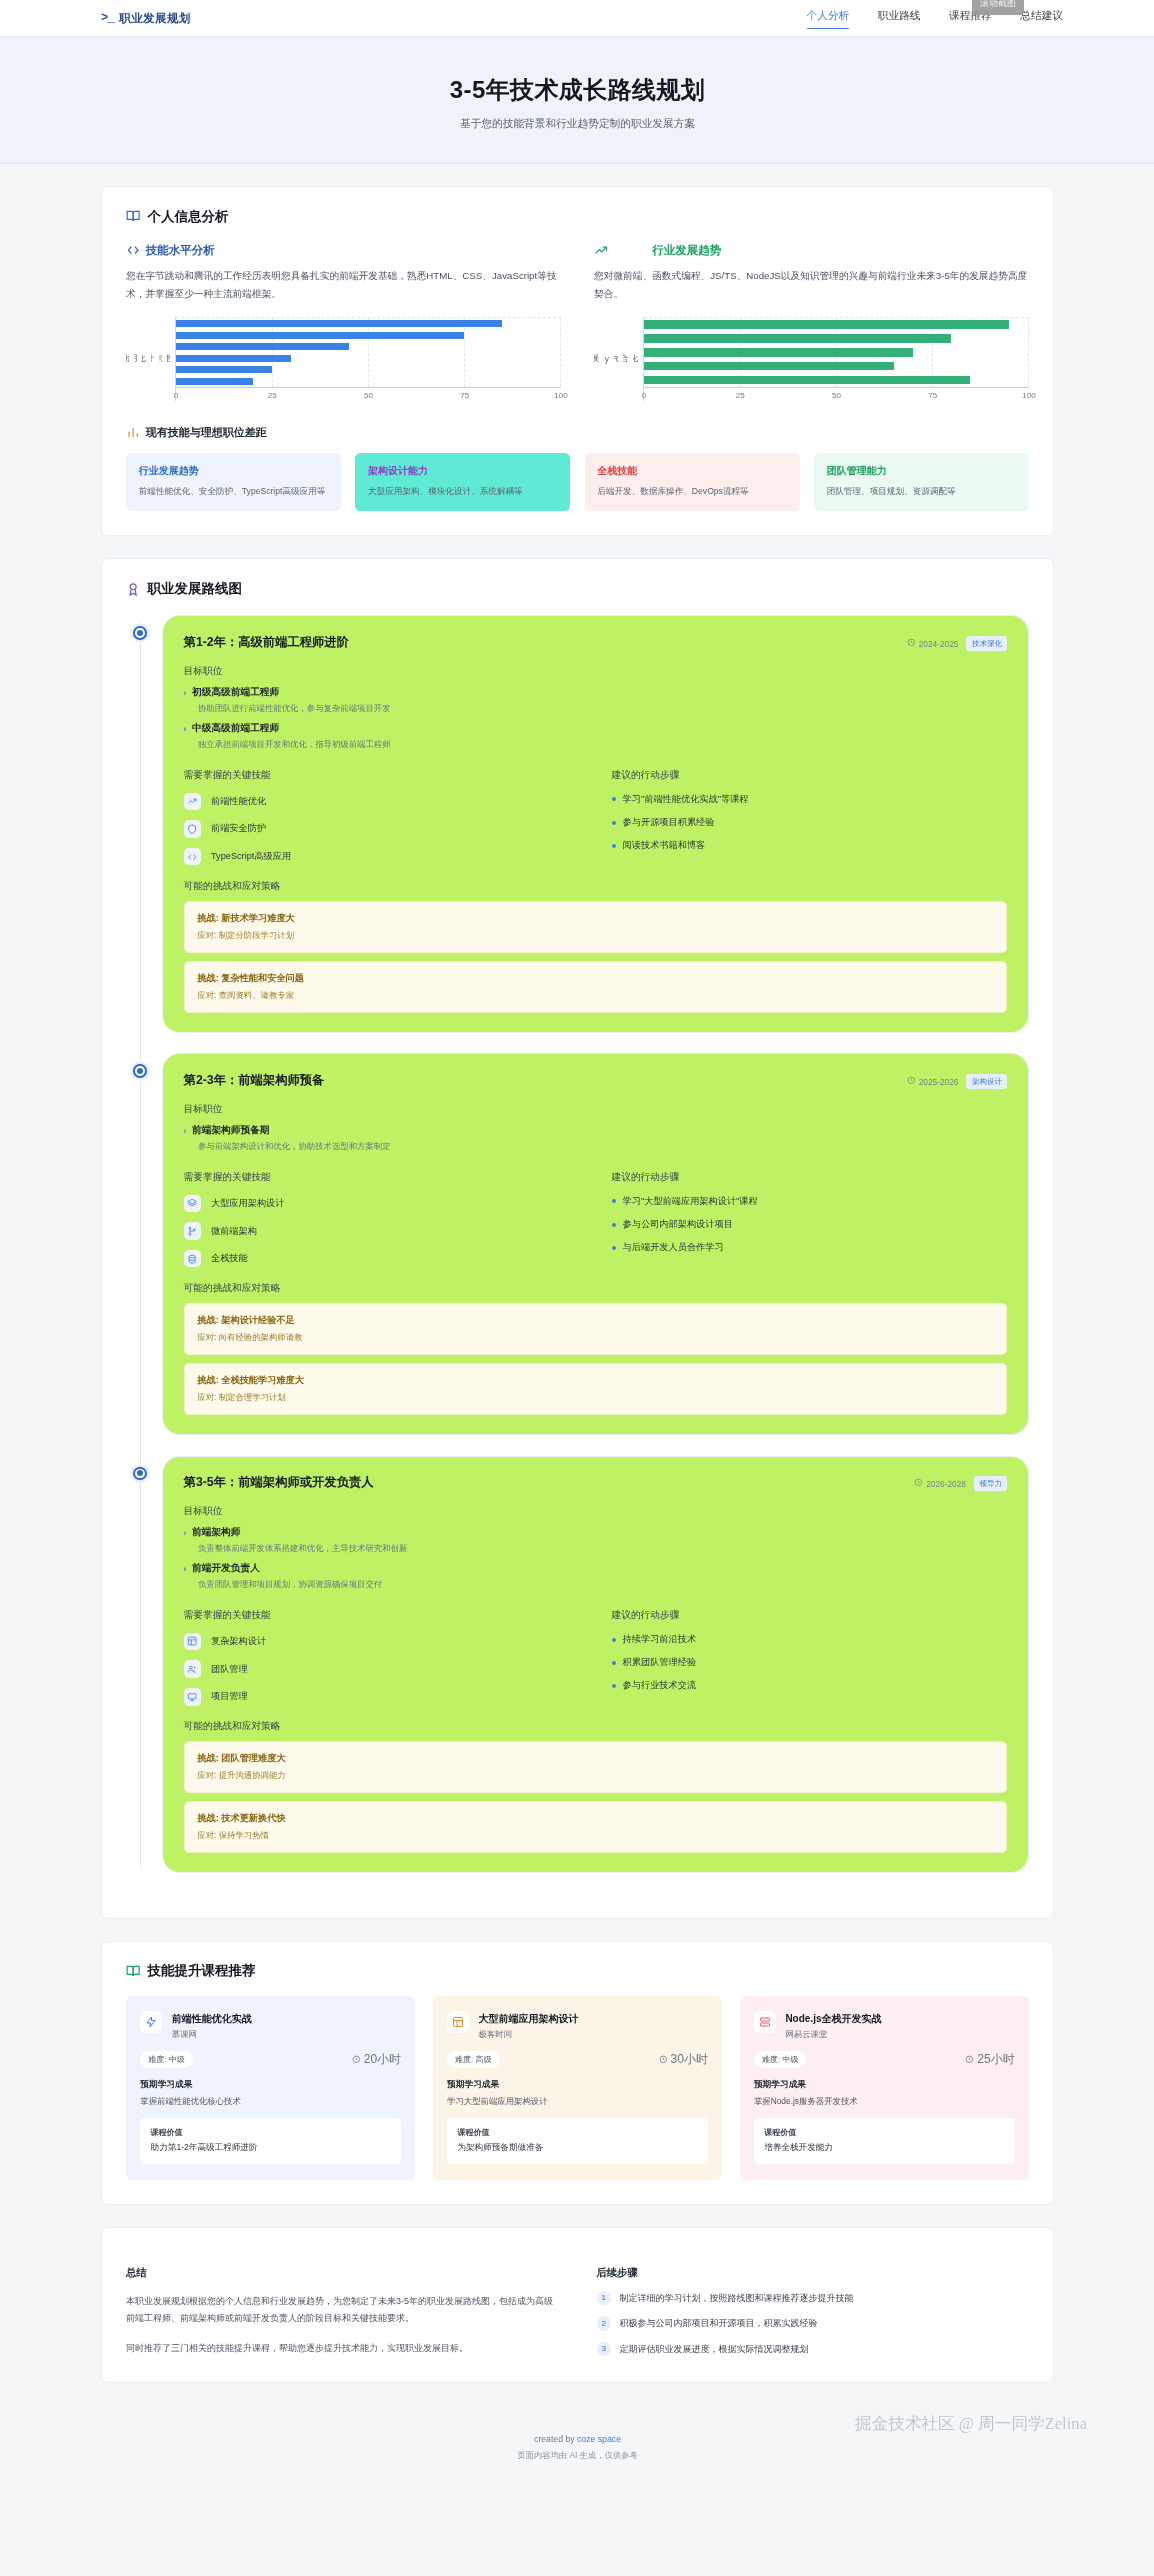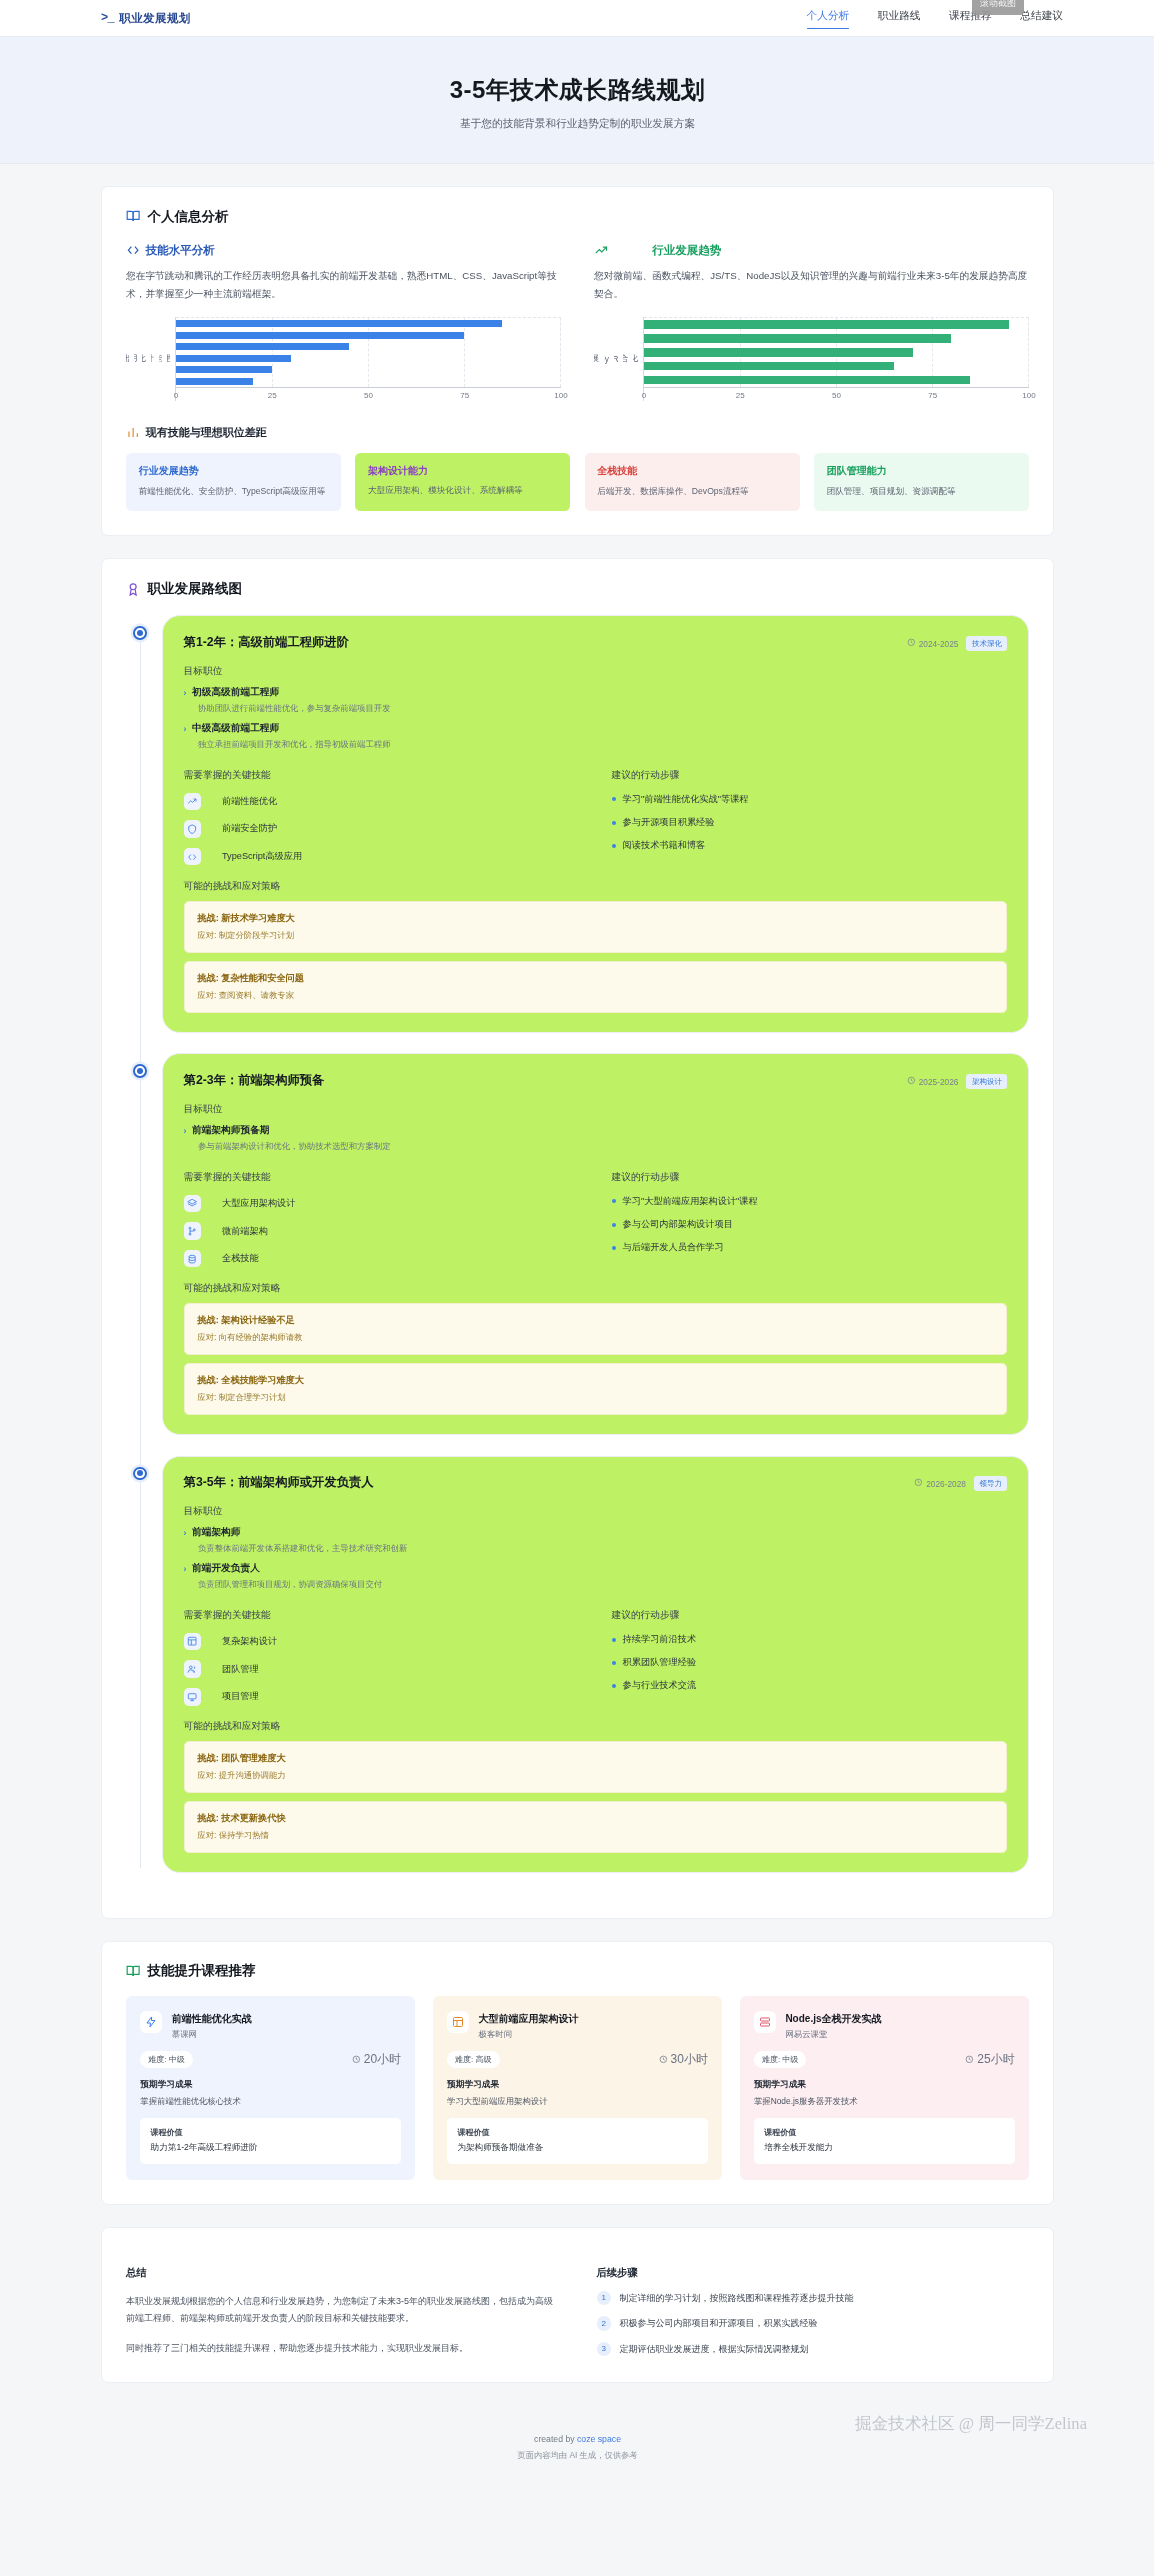--- a/index.html
+++ b/index.html
@@ -88,21 +88,21 @@
   .axis { margin-top: 0; position: relative; height: 14.3px; border-top: 0.8px solid #c9ced7; }
   .tick { position: absolute; top: 3.2px; transform: translateX(-50%); font-size: 8px; color: #727a86; }
 
   
   .gap-head { display: flex; align-items: center; gap: 5.5px; margin-top: 24px; font-size: 11px; font-weight: 700; color: #1b2430; }
   .gap-grid { display: grid; grid-template-columns: repeat(4, 1fr); gap: 14.3px; margin-top: 12.7px; }
   .gap-card { border-radius: 5.5px; padding: 11px 12.7px 12.7px; }
   .gap-card h4 { font-size: 10px; font-weight: 700; margin-bottom: 7.1px; }
   .gap-card p { font-size: 8.6px; color: #5c6472; line-height: 1.6; }
   .gap-0 { background: #eef3fd; } .gap-0 h4 { color: #2f6ad0; }
-  .gap-1 { background: #bef264; font-family: Liberation Mono, monospace; } .gap-1 h4 { color: #8a3fc4; }
+  .gap-1 { background: #5eead4; } .gap-1 h4 { color: #8a3fc4; }
   .gap-2 { background: #fdeeee; } .gap-2 h4 { color: #d9443f; }
   .gap-3 { background: #eafaf1; } .gap-3 h4 { color: #18a05d; }
 
   
   .timeline { position: relative; margin-top: 17.4px; padding-left: 36px; }
   .timeline::before {
     content: ""; position: absolute; left: 13.5px; top: 8px; bottom: 4.8px;
     width: 0.8px; background: #e3e7ee;
   }
   .stage { position: relative; margin-bottom: 20.6px; }
@@ -125,21 +125,21 @@
   .stage-tag { font-size: 7.5px; color: #3275d6; background: #e7effc; border-radius: 3.2px; padding: 2.4px 5.5px; white-space: nowrap; }
   .sec-label { font-size: 9.7px; color: #39414e; margin-top: 14.3px; margin-bottom: 6.3px; font-weight: 400; }
 
   .role { margin-top: 8px; }
   .role-name { display: flex; align-items: center; gap: 5.5px; font-size: 9.7px; font-weight: 700; color: #1d2430; }
   .chev { color: #3f7ae0; font-size: 8.7px; }
   .role-desc { margin-left: 14.3px; margin-top: 4px; font-size: 8.4px; color: #6c7482; }
 
   .cols2 { display: flex; gap: 32px; margin-top: 4.8px; }
   .cols2 > div { flex: 1; }
-  .skill-row { display: flex; align-items: center; gap: 21px; margin-top: 10.3px; font-size: 9.2px; color: #2b323d; }
+  .skill-row { display: flex; align-items: center; gap: 10px; margin-top: 10.3px; font-size: 9.2px; color: #2b323d; }
   .skill-ico {
     width: 17.4px; height: 17.4px; border-radius: 4.8px; background: #eef3fd;
     display: flex; align-items: center; justify-content: center; flex: none;
   }
   .step-row { display: flex; align-items: flex-start; gap: 7.1px; margin-top: 10.3px; font-size: 9.2px; color: #2b323d; }
   .bullet { width: 4px; height: 4px; border-radius: 50%; background: #3b82e8; margin-top: 4.8px; flex: none; }
 
   .chal {
     background: #fdfaeb; border: 0.8px solid #f4eecd; border-radius: 4.8px;
     padding: 10.3px 12.7px 11px; margin-top: 8px;

